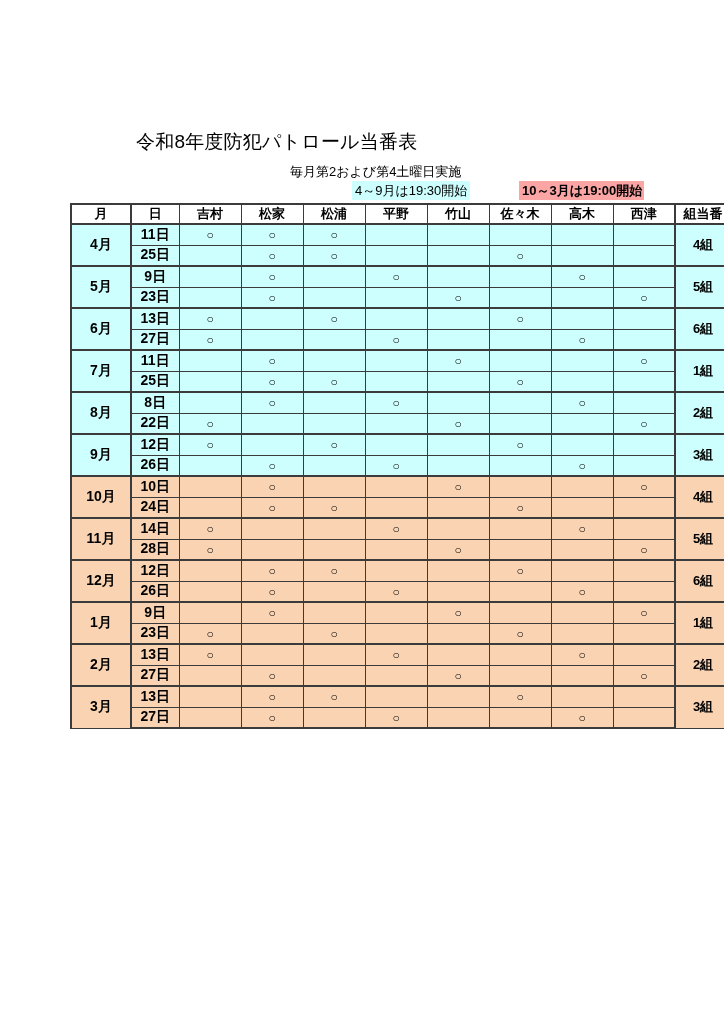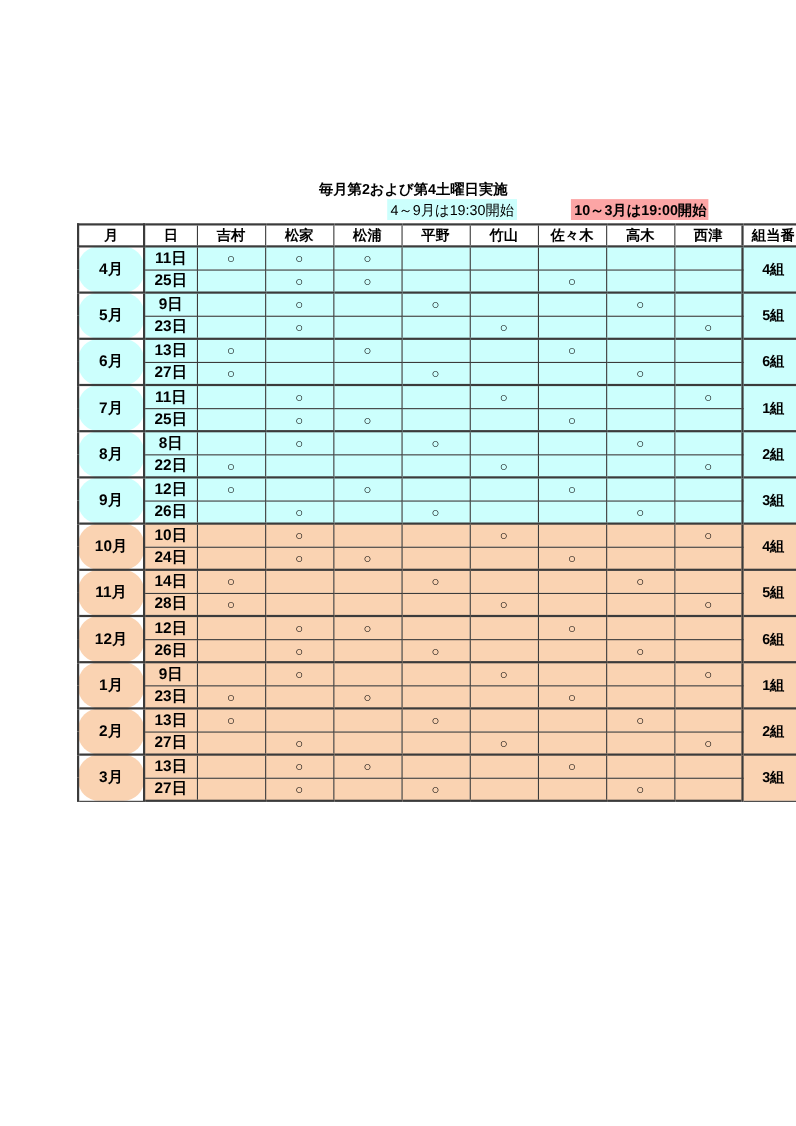--- a/index.html
+++ b/index.html
@@ -38,21 +38,21 @@
   }
 
   
   .note-schedule {
     position: absolute;
     left: 290px;
     top: 163px;
     font-size: 13px;
     line-height: 17px;
     white-space: nowrap;
-    font-weight: 700;
+    font-weight: 400;
   }
   .note-time-warm {
     position: absolute;
     left: 352px;
     top: 181px;
     font-size: 13px;
     line-height: 17px;
     white-space: nowrap;
     font-weight: 400;
     background: #ccfffd;
@@ -104,21 +104,20 @@
   col.c-day   { width: 48px; }
   col.c-per   { width: 62px; }
   col.c-group { width: 56px; }
 
   
   tr.warm td { background: #ccfffd; }
   tr.cold td { background: #fad3b2; }
 
   td.month-cell {
     font-size: 14px;
-    border-radius: 19px;
   }
   td.group-cell {
     font-size: 13px;
   }
   td.day-cell {
     font-size: 14px;
   }
   td.mark-cell {
     font-size: 13px;
   }
@@ -147,20 +146,21 @@
   .duty-table thead th.h-group {
     border-left: 2px solid #3b3b3b;
     border-right: 2px solid #3b3b3b;
   }
 </style>
 </head>
 <body>
 
 <div class="sheet">
 
+  <div class="doc-title">令和8年度防犯パトロール当番表</div>
 
   <div class="note-schedule">毎月第2および第4土曜日実施</div>
 
   <div class="note-time-warm">4～9月は19:30開始</div>
 
   <div class="note-time-cold">10～3月は19:00開始</div>
 
   <table class="duty-table">
     <colgroup>
       <col class="c-month">

